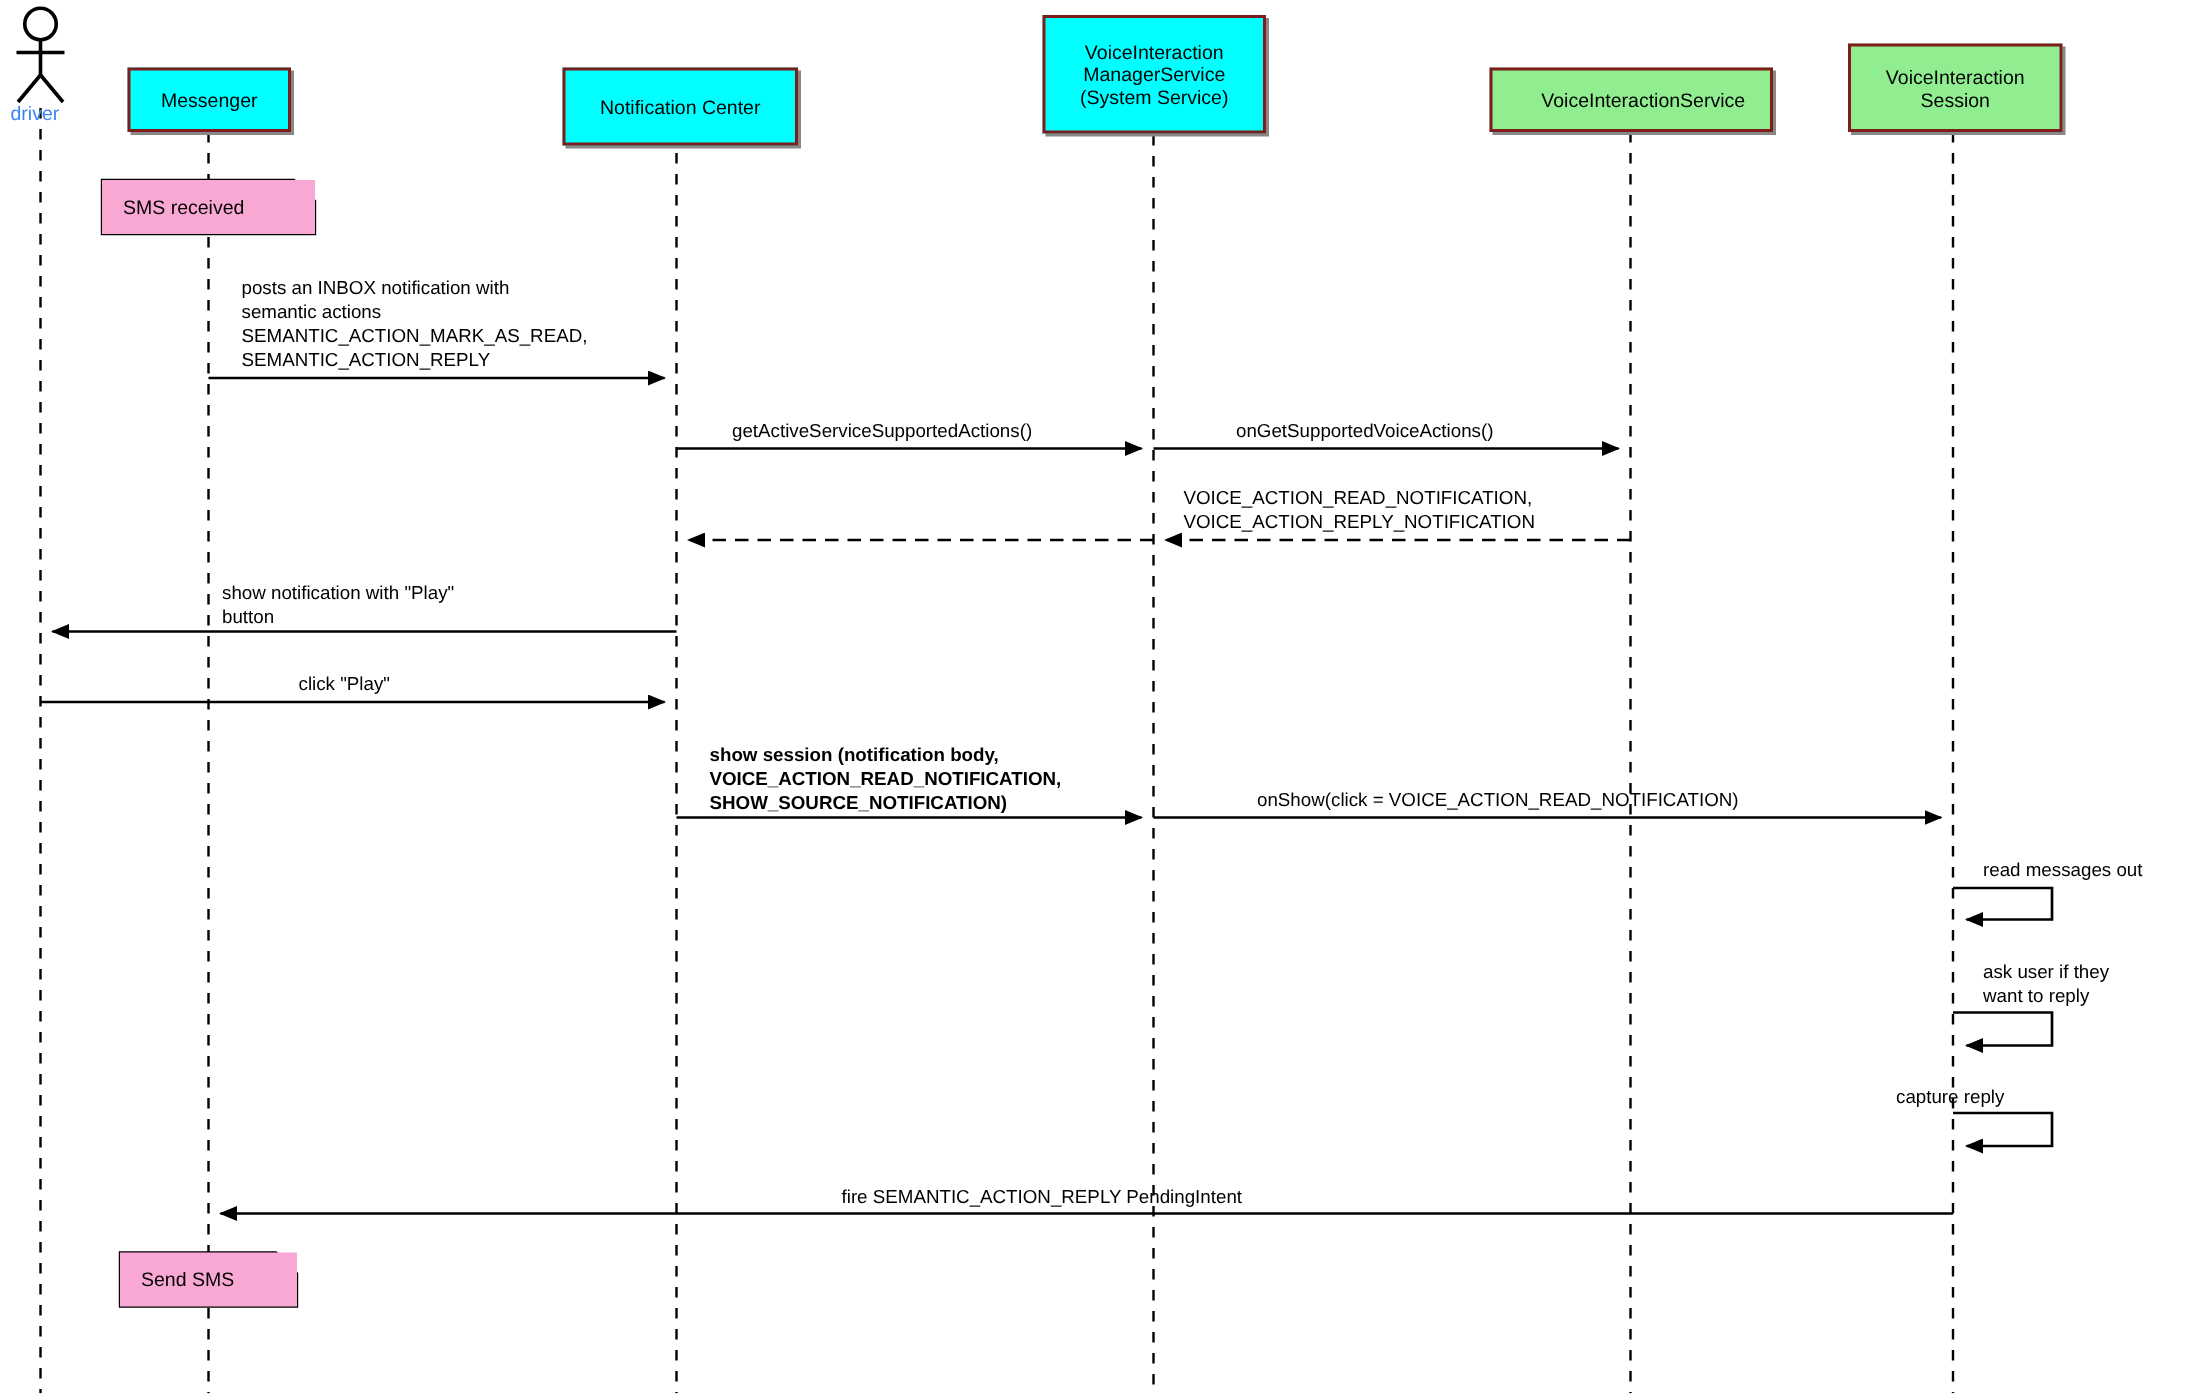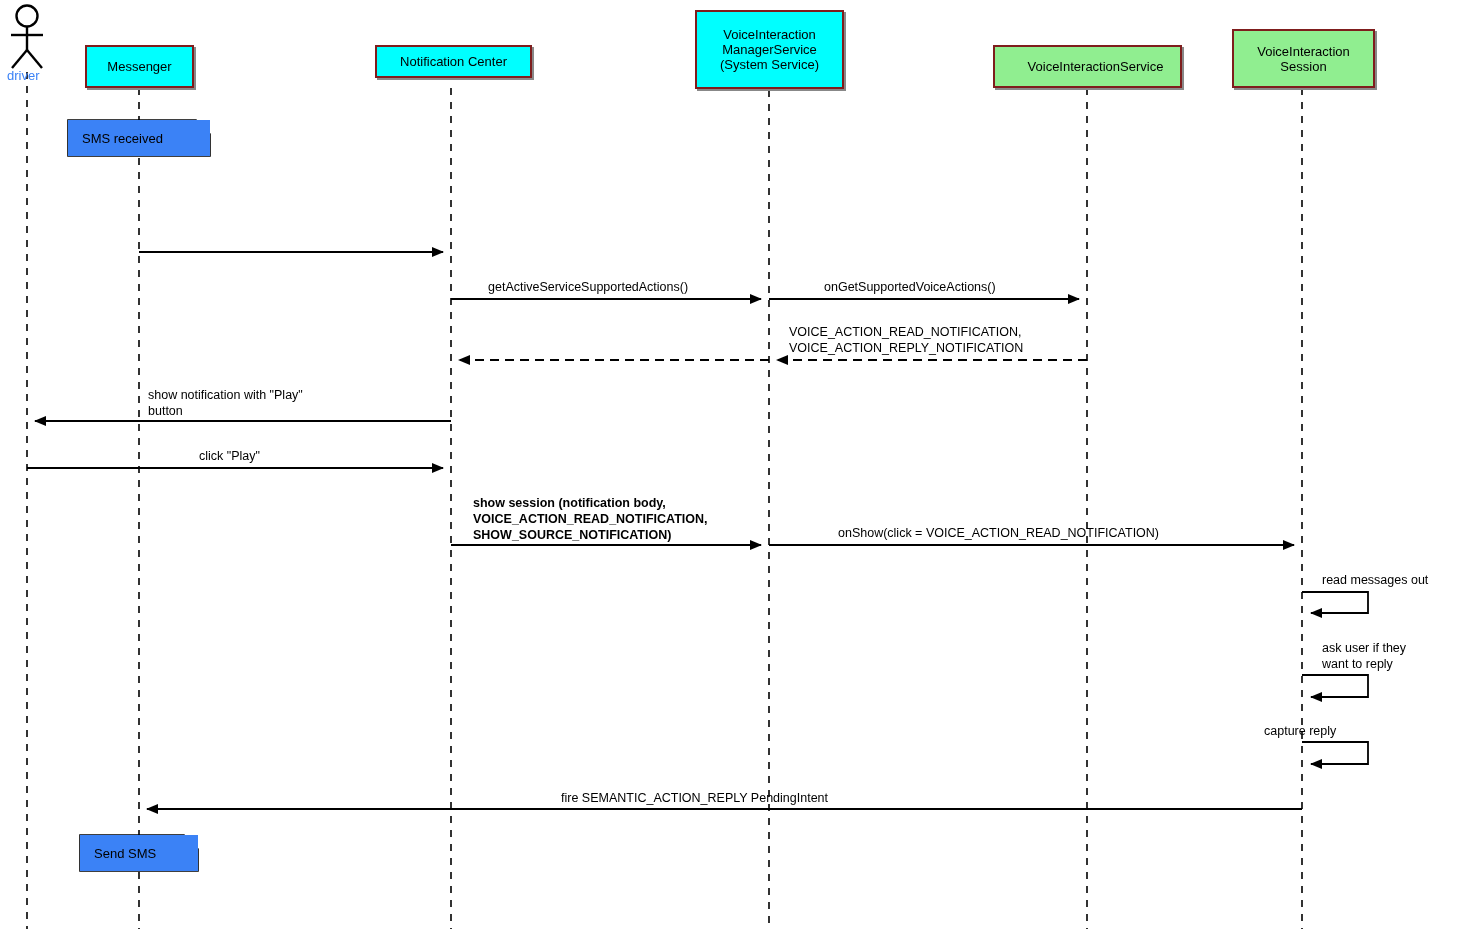--- a/index.html
+++ b/index.html
@@ -34,21 +34,21 @@
     justify-content: center;
     text-align: center;
     font-size: 13px;
     line-height: 15px;
     color: #000000;
     white-space: pre-line;
   }
   .note {
     position: absolute;
     box-sizing: border-box;
-    background: #3b82f6;
+    background: #f9a8d4;
     font-size: 13px;
     color: #000;
     text-decoration: underline;
   }
   .note-text {
     position: absolute;
     left: 14px;
     top: 50%;
     transform: translateY(-50%);
     white-space: nowrap;
@@ -128,39 +128,43 @@
       <path d="M1302,592 L1368,592 L1368,613 L1311,613" marker-end="url(#arrow-solid-left)"></path>
       <path d="M1302,675 L1368,675 L1368,697 L1311,697" marker-end="url(#arrow-solid-left)"></path>
       <path d="M1302,742 L1368,742 L1368,764 L1311,764" marker-end="url(#arrow-solid-left)"></path>
     </g>
   </svg>
 
   <div class="actor-label" style="left:7px; top:68px;">driver</div>
 
   <div class="lifeline-box" style="left:85px; top:45px; width:109px; height:43px; background:#00ffff;">Messenger</div>
 
-  <div class="lifeline-box" style="left:375px; top:45px; width:157px; height:33px; background:#00ffff;">Notification Center</div>
+  <div class="lifeline-box" style="left:375px; top:45px; width:157px; height:52px; background:#00ffff;">Notification Center</div>
 
   <div class="lifeline-box" style="left:695px; top:10px; width:149px; height:79px; background:#00ffff;">VoiceInteraction
 ManagerService
 (System Service)</div>
 
   <div class="lifeline-box" style="left:993px; top:45px; width:189px; height:43px; background:#90ee90;padding-left:16px;">VoiceInteractionService</div>
 
   <div class="lifeline-box" style="left:1232px; top:29px; width:143px; height:59px; background:#90ee90;">VoiceInteraction
 Session</div>
 
   <div class="note" style="left:68px; top:120px; width:142px; height:36px;">
     <div class="note-text">SMS received</div>
   </div>
 
   <div class="note" style="left:80px; top:835px; width:118px; height:36px;">
     <div class="note-text">Send SMS</div>
   </div>
 
+  <div class="msg-label" style="left:161px; top:184px;">posts an INBOX notification with
+semantic actions
+SEMANTIC_ACTION_MARK_AS_READ,
+SEMANTIC_ACTION_REPLY</div>
 
   <div class="msg-label" style="left:488px; top:279px;">getActiveServiceSupportedActions()</div>
 
   <div class="msg-label" style="left:824px; top:279px;text-align:right;">onGetSupportedVoiceActions()</div>
 
   <div class="msg-label" style="left:789px; top:324px;">VOICE_ACTION_READ_NOTIFICATION,
 VOICE_ACTION_REPLY_NOTIFICATION</div>
 
   <div class="msg-label" style="left:148px; top:387px;">show notification with "Play"
 button</div>

